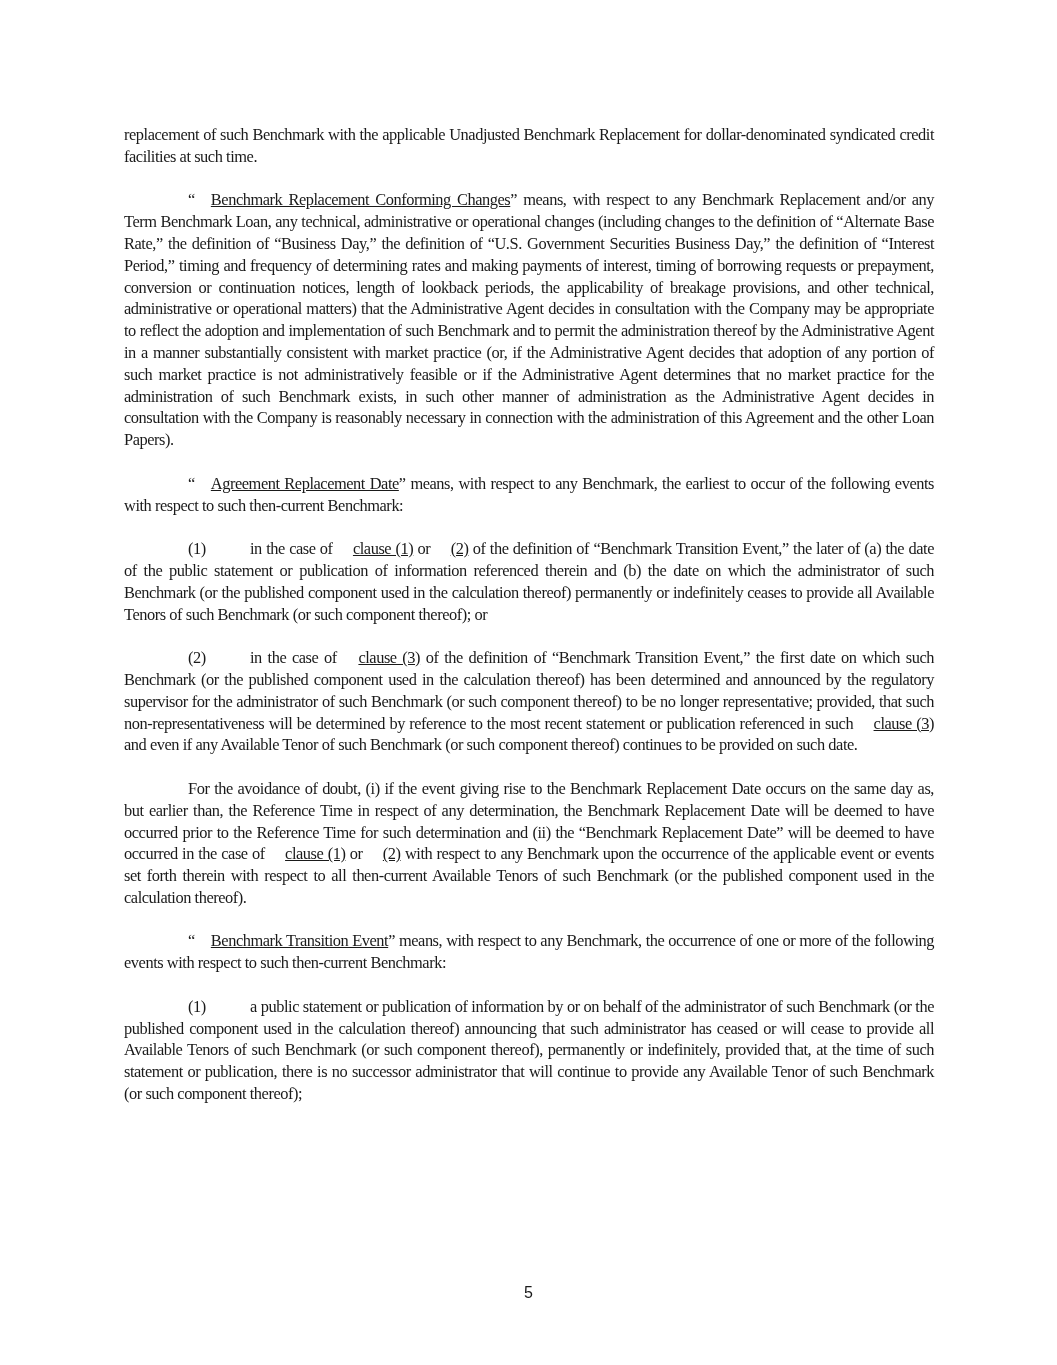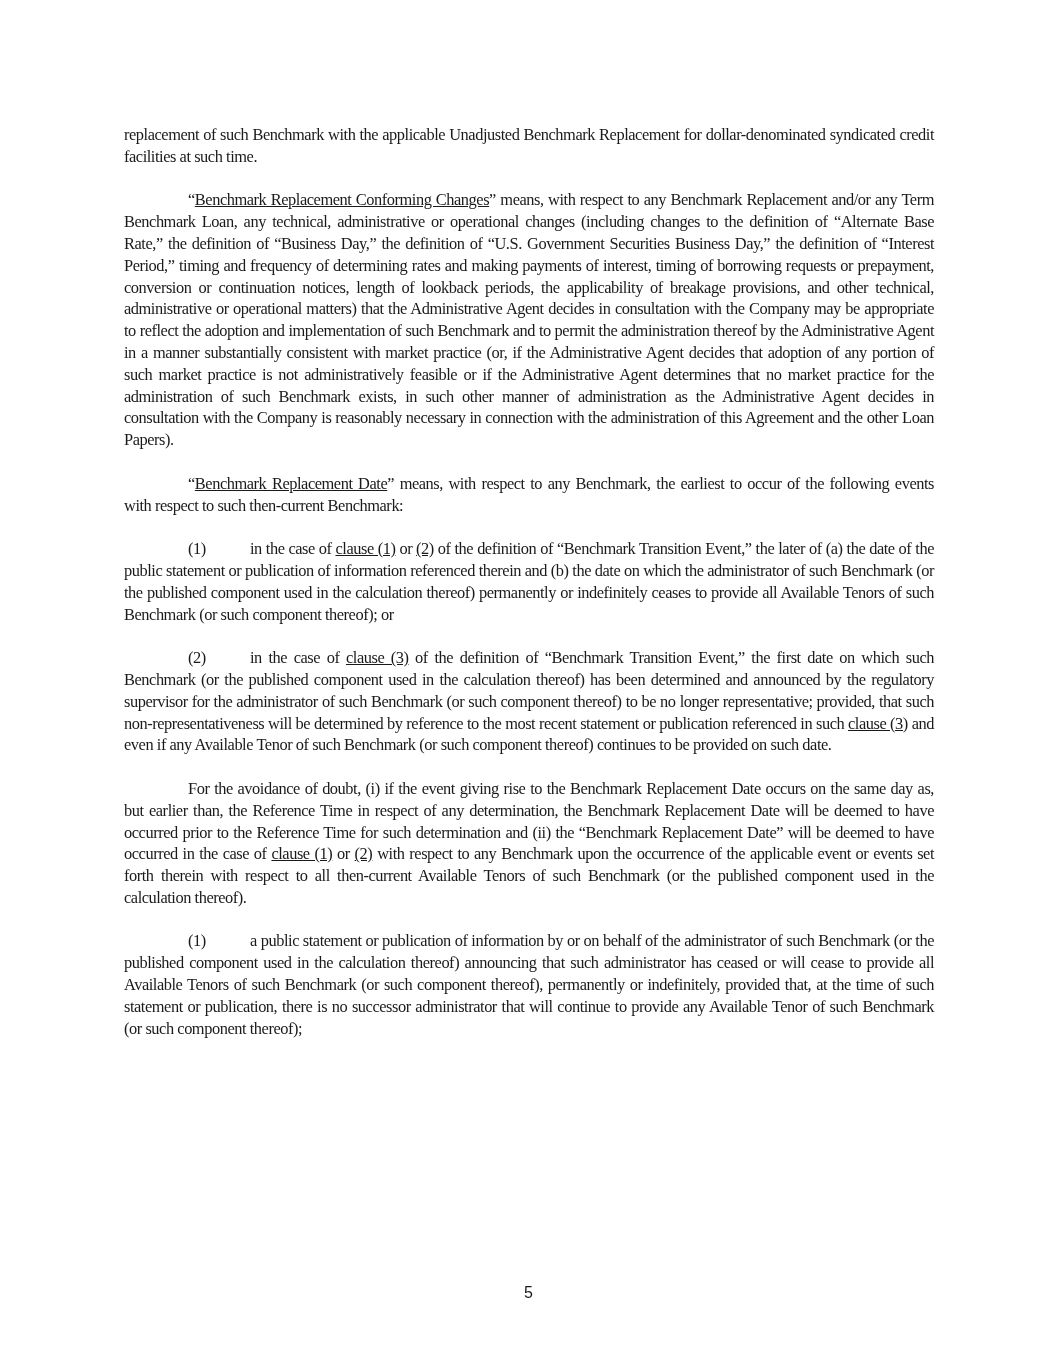--- a/index.html
+++ b/index.html
@@ -11,46 +11,47 @@
       width: 810px;
       color: #1a1a1a;
       font-family: Liberation Serif, serif;
       font-size: 16.4px;
       line-height: 21.8px;
       letter-spacing: -0.45px;
     }
     .para { margin: 0 0 21.8px 0; text-align: justify; text-align-last: left; }
     .indent { text-indent: 64px; }
     .num { display: inline-block; width: 62px; text-indent: 0; }
-    .u { text-decoration: underline; }
+    .u { text-decoration: underline; margin-left: 16px; }
     .pagenum {
       position: absolute;
       left: 0; width: 1057px;
       top: 1284px;
       text-align: center;
       font-family: "Liberation Sans", sans-serif;
       font-size: 16px;
       color: #1a1a1a;
     }
   </style>
 </head>
 <body>
 
 <div class="page">
 
   <p class="para"><span>replacement of such Benchmark with the applicable Unadjusted Benchmark Replacement for dollar-denominated syndicated credit facilities at such time.</span></p>
 
   <p class="para indent"><span>“</span><span class="u">Benchmark Replacement Conforming Changes</span><span>” means, with respect to any Benchmark Replacement and/or any Term Benchmark Loan, any technical, administrative or operational changes (including changes to the definition of “Alternate Base Rate,” the definition of “Business Day,” the definition of “U.S. Government Securities Business Day,” the definition of “Interest Period,” timing and frequency of determining rates and making payments of interest, timing of borrowing requests or prepayment, conversion or continuation notices, length of lookback periods, the applicability of breakage provisions, and other technical, administrative or operational matters) that the Administrative Agent decides in consultation with the Company may be appropriate to reflect the adoption and implementation of such Benchmark and to permit the administration thereof by the Administrative Agent in a manner substantially consistent with market practice (or, if the Administrative Agent decides that adoption of any portion of such market practice is not administratively feasible or if the Administrative Agent determines that no market practice for the administration of such Benchmark exists, in such other manner of administration as the Administrative Agent decides in consultation with the Company is reasonably necessary in connection with the administration of this Agreement and the other Loan Papers).</span></p>
 
-  <p class="para indent"><span>“</span><span class="u">Benchmark Replacement Date</span><span>” means, with respect to any Benchmark, the earliest to occur of the following events with respect to such then-current Benchmark:</span></p>
+  <p class="para indent"><span>“</span><span class="u">Agreement Replacement Date</span><span>” means, with respect to any Benchmark, the earliest to occur of the following events with respect to such then-current Benchmark:</span></p>
 
   <p class="para indent"><span class="num">(1)</span><span>in the case of </span><span class="u">clause (1)</span><span> or </span><span class="u">(2)</span><span> of the definition of “Benchmark Transition Event,” the later of (a) the date of the public statement or publication of information referenced therein and (b) the date on which the administrator of such Benchmark (or the published component used in the calculation thereof) permanently or indefinitely ceases to provide all Available Tenors of such Benchmark (or such component thereof); or</span></p>
 
   <p class="para indent"><span class="num">(2)</span><span>in the case of </span><span class="u">clause (3)</span><span> of the definition of “Benchmark Transition Event,” the first date on which such Benchmark (or the published component used in the calculation thereof) has been determined and announced by the regulatory supervisor for the administrator of such Benchmark (or such component thereof) to be no longer representative; provided, that such non-representativeness will be determined by reference to the most recent statement or publication referenced in such </span><span class="u">clause (3)</span><span> and even if any Available Tenor of such Benchmark (or such component thereof) continues to be provided on such date.</span></p>
 
   <p class="para indent"><span>For the avoidance of doubt, (i) if the event giving rise to the Benchmark Replacement Date occurs on the same day as, but earlier than, the Reference Time in respect of any determination, the Benchmark Replacement Date will be deemed to have occurred prior to the Reference Time for such determination and (ii) the “Benchmark Replacement Date” will be deemed to have occurred in the case of </span><span class="u">clause (1)</span><span> or </span><span class="u">(2)</span><span> with respect to any Benchmark upon the occurrence of the applicable event or events set forth therein with respect to all then-current Available Tenors of such Benchmark (or the published component used in the calculation thereof).</span></p>
 
+  <p class="para indent"><span>“</span><span class="u">Benchmark Transition Event</span><span>” means, with respect to any Benchmark, the occurrence of one or more of the following events with respect to such then-current Benchmark:</span></p>
 
   <p class="para indent"><span class="num">(1)</span><span>a public statement or publication of information by or on behalf of the administrator of such Benchmark (or the published component used in the calculation thereof) announcing that such administrator has ceased or will cease to provide all Available Tenors of such Benchmark (or such component thereof), permanently or indefinitely, provided that, at the time of such statement or publication, there is no successor administrator that will continue to provide any Available Tenor of such Benchmark (or such component thereof);</span></p>
 
 </div>
 
 <div class="pagenum">5</div>
 
 </body></html>

